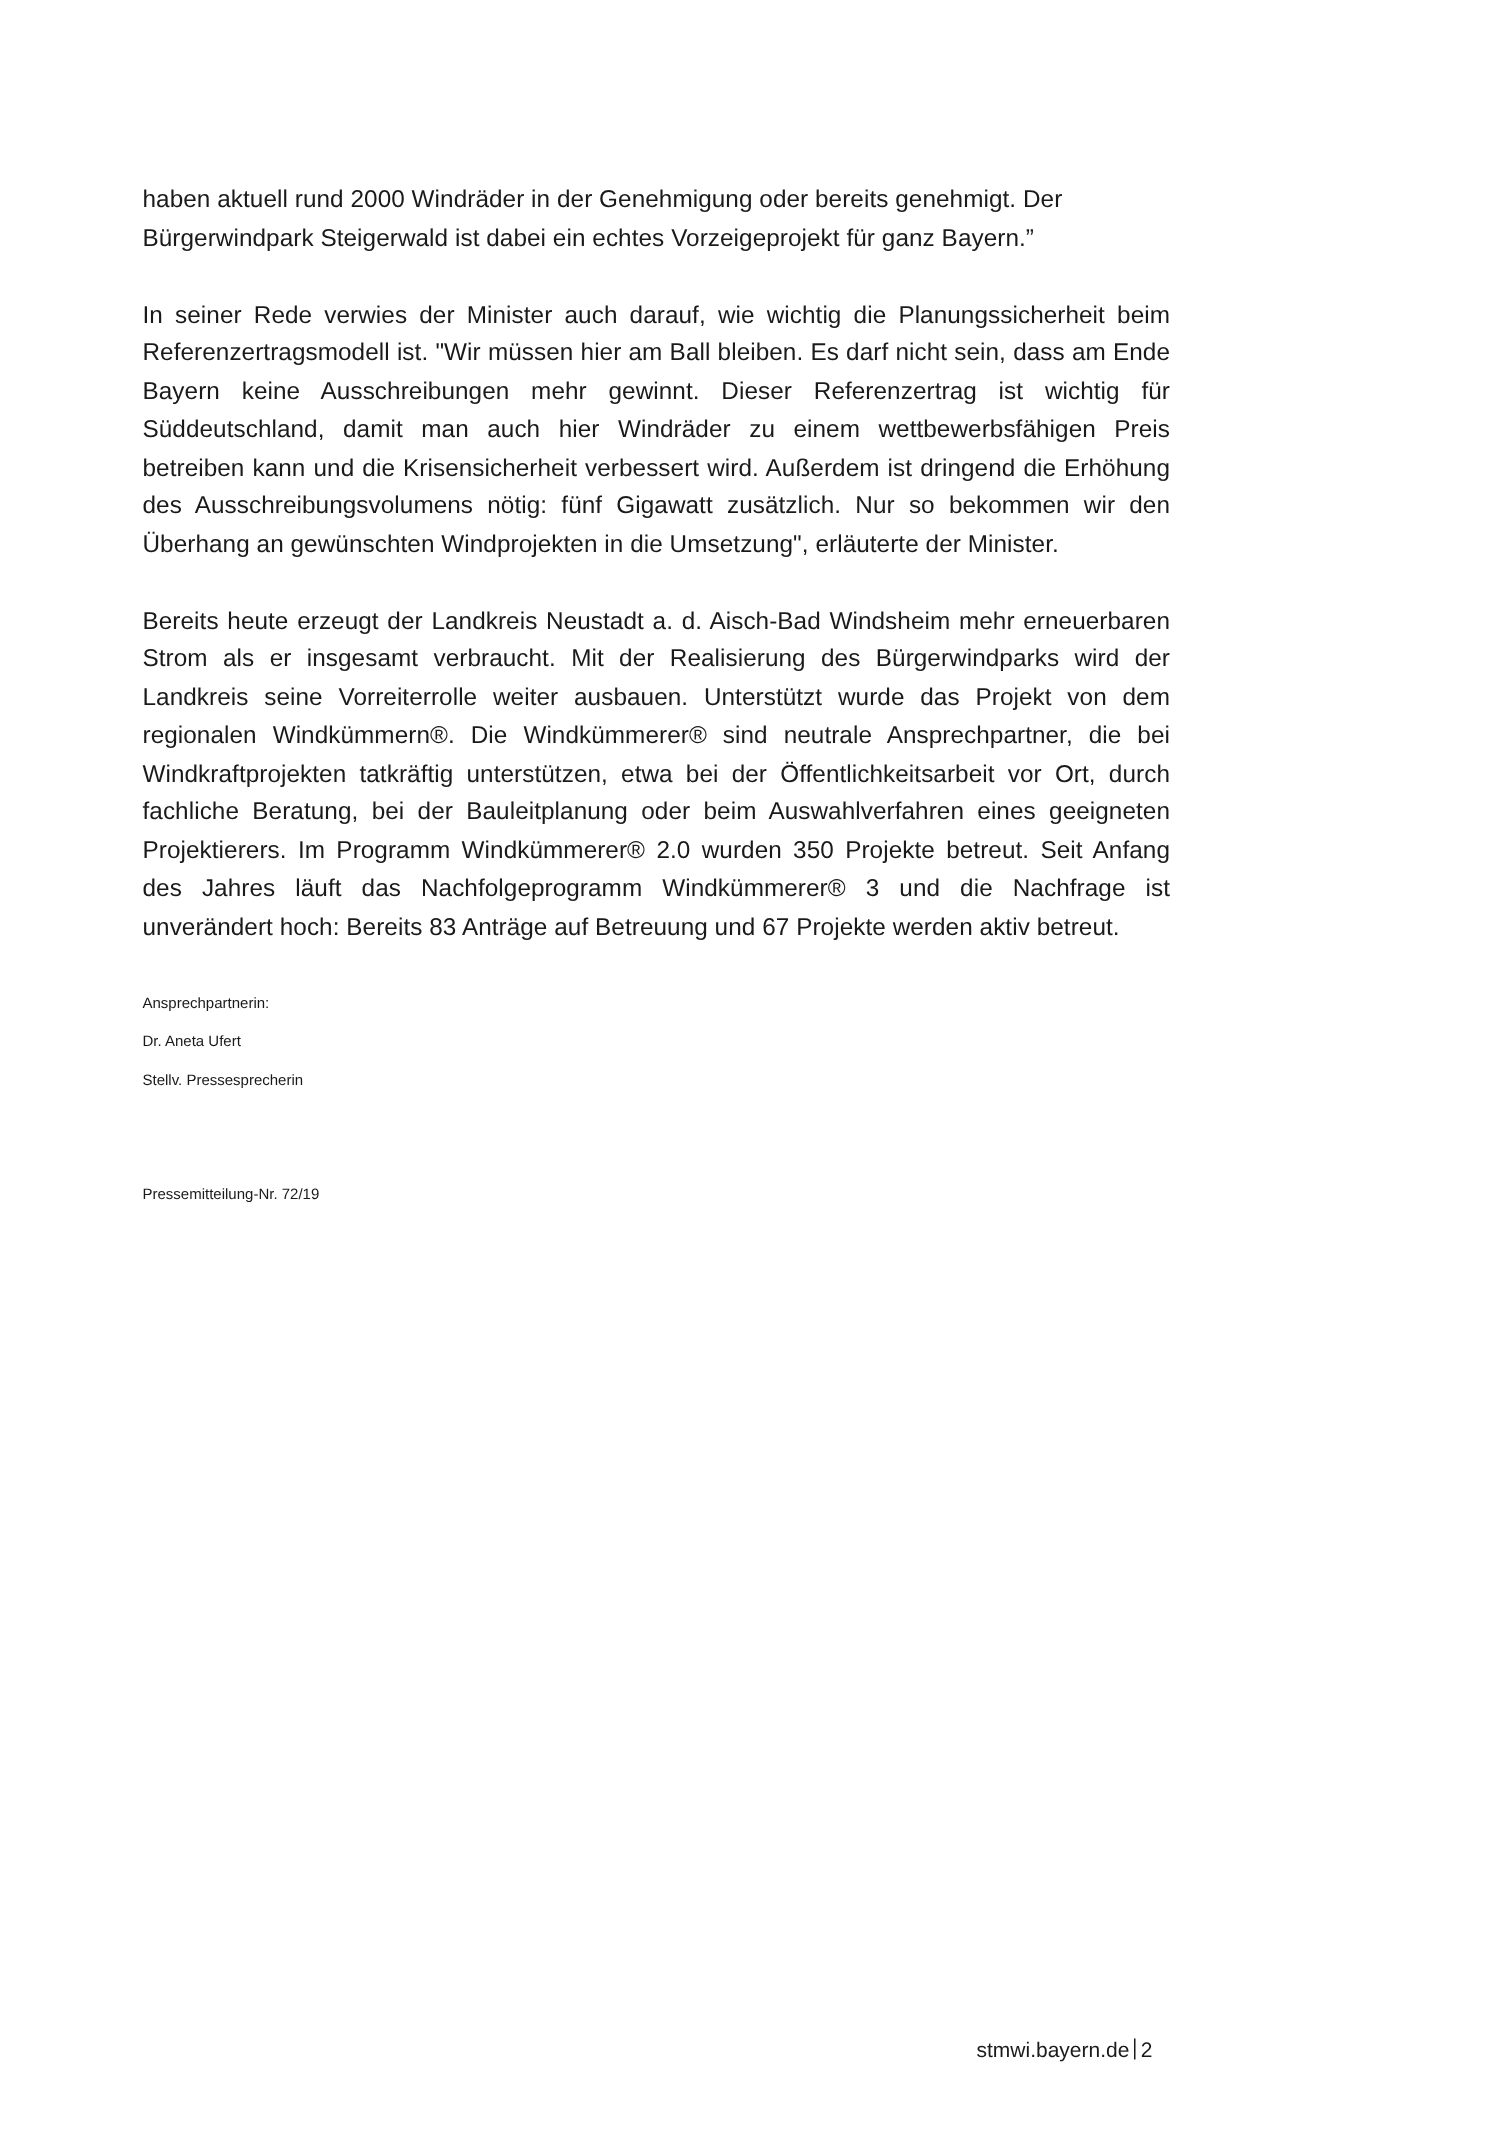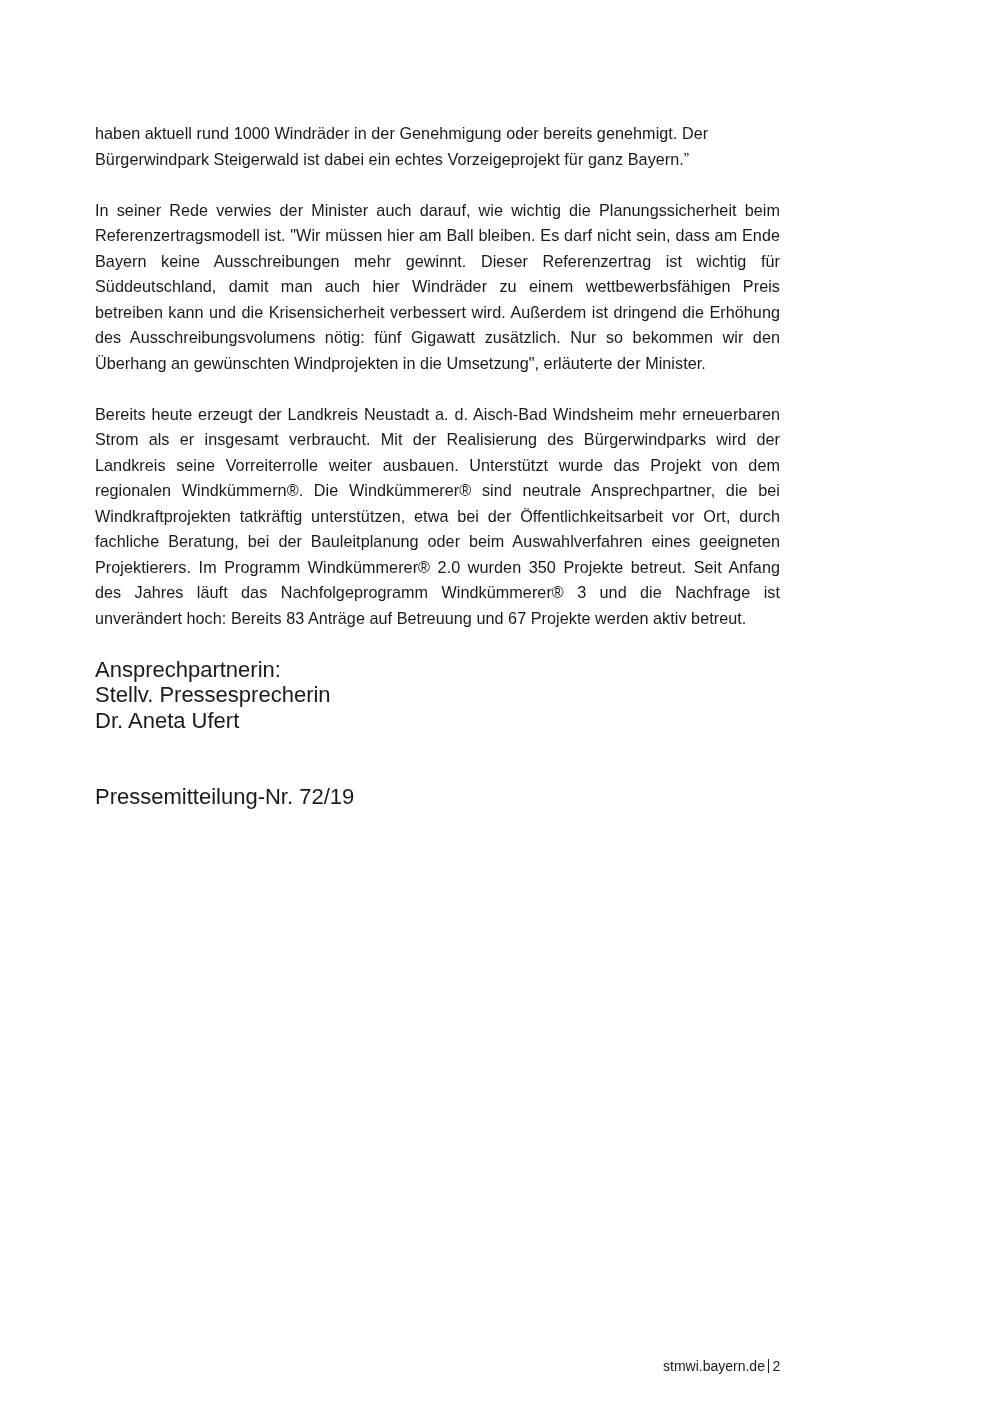--- a/index.html
+++ b/index.html
@@ -29,60 +29,59 @@
       letter-spacing: 0.05px;
     }
     .para.first {
       text-align: left;
     }
     .gap {
       height: 25.5px;
     }
     .contact-line {
       margin: 0;
-      font-size: 22px;
+      font-size: 10px;
       line-height: 25.5px;
     }
     .gap-big {
       height: 51px;
     }
     .footer {
       position: absolute;
       left: 651px;
       top: 1356px;
       font-size: 14px;
       line-height: 20px;
       color: #1a1a1a;
       white-space: nowrap;
-      margin-left: 12px;
     }
     .footer .sep {
       display: inline-block;
       width: 1.5px;
       height: 14px;
       background: #1a1a1a;
       margin: 0 3px 0 3px;
       vertical-align: -2px;
     }
   </style>
 </head>
 <body>
 
 <div class="page">
-  <p class="para first">haben aktuell rund 1000 Windräder in der Genehmigung oder bereits genehmigt. Der Bürgerwindpark Steigerwald ist dabei ein echtes Vorzeigeprojekt für ganz Bayern.”</p>
+  <p class="para first">haben aktuell rund 2000 Windräder in der Genehmigung oder bereits genehmigt. Der Bürgerwindpark Steigerwald ist dabei ein echtes Vorzeigeprojekt für ganz Bayern.”</p>
   <div class="gap"></div>
   <p class="para">In seiner Rede verwies der Minister auch darauf, wie wichtig die Planungssicherheit beim Referenzertragsmodell ist. "Wir müssen hier am Ball bleiben. Es darf nicht sein, dass am Ende Bayern keine Ausschreibungen mehr gewinnt. Dieser Referenzertrag ist wichtig für Süddeutschland, damit man auch hier Windräder zu einem wettbewerbsfähigen Preis betreiben kann und die Krisensicherheit verbessert wird. Außerdem ist dringend die Erhöhung des Ausschreibungsvolumens nötig: fünf Gigawatt zusätzlich. Nur so bekommen wir den Überhang an gewünschten Windprojekten in die Umsetzung", erläuterte der Minister.</p>
   <div class="gap"></div>
   <p class="para">Bereits heute erzeugt der Landkreis Neustadt a. d. Aisch-Bad Windsheim mehr erneuerbaren Strom als er insgesamt verbraucht. Mit der Realisierung des Bürgerwindparks wird der Landkreis seine Vorreiterrolle weiter ausbauen. Unterstützt wurde das Projekt von dem regionalen Windkümmern®. Die Windkümmerer® sind neutrale Ansprechpartner, die bei Windkraftprojekten tatkräftig unterstützen, etwa bei der Öffentlichkeitsarbeit vor Ort, durch fachliche Beratung, bei der Bauleitplanung oder beim Auswahlverfahren eines geeigneten Projektierers. Im Programm Windkümmerer® 2.0 wurden 350 Projekte betreut. Seit Anfang des Jahres läuft das Nachfolgeprogramm Windkümmerer® 3 und die Nachfrage ist unverändert hoch: Bereits 83 Anträge auf Betreuung und 67 Projekte werden aktiv betreut.</p>
   <div class="gap"></div>
 
   <div>
     <p class="contact-line">Ansprechpartnerin:</p>
+    <p class="contact-line">Dr. Aneta Ufert</p>
     <p class="contact-line">Stellv. Pressesprecherin</p>
-    <p class="contact-line">Dr. Aneta Ufert</p>
   </div>
 
   <div class="gap-big"></div>
   <p class="contact-line">Pressemitteilung-Nr. 72/19</p>
 </div>
 
 <div class="footer">
   <span>stmwi.bayern.de</span><span class="sep"></span><span>2</span>
 </div>
 

